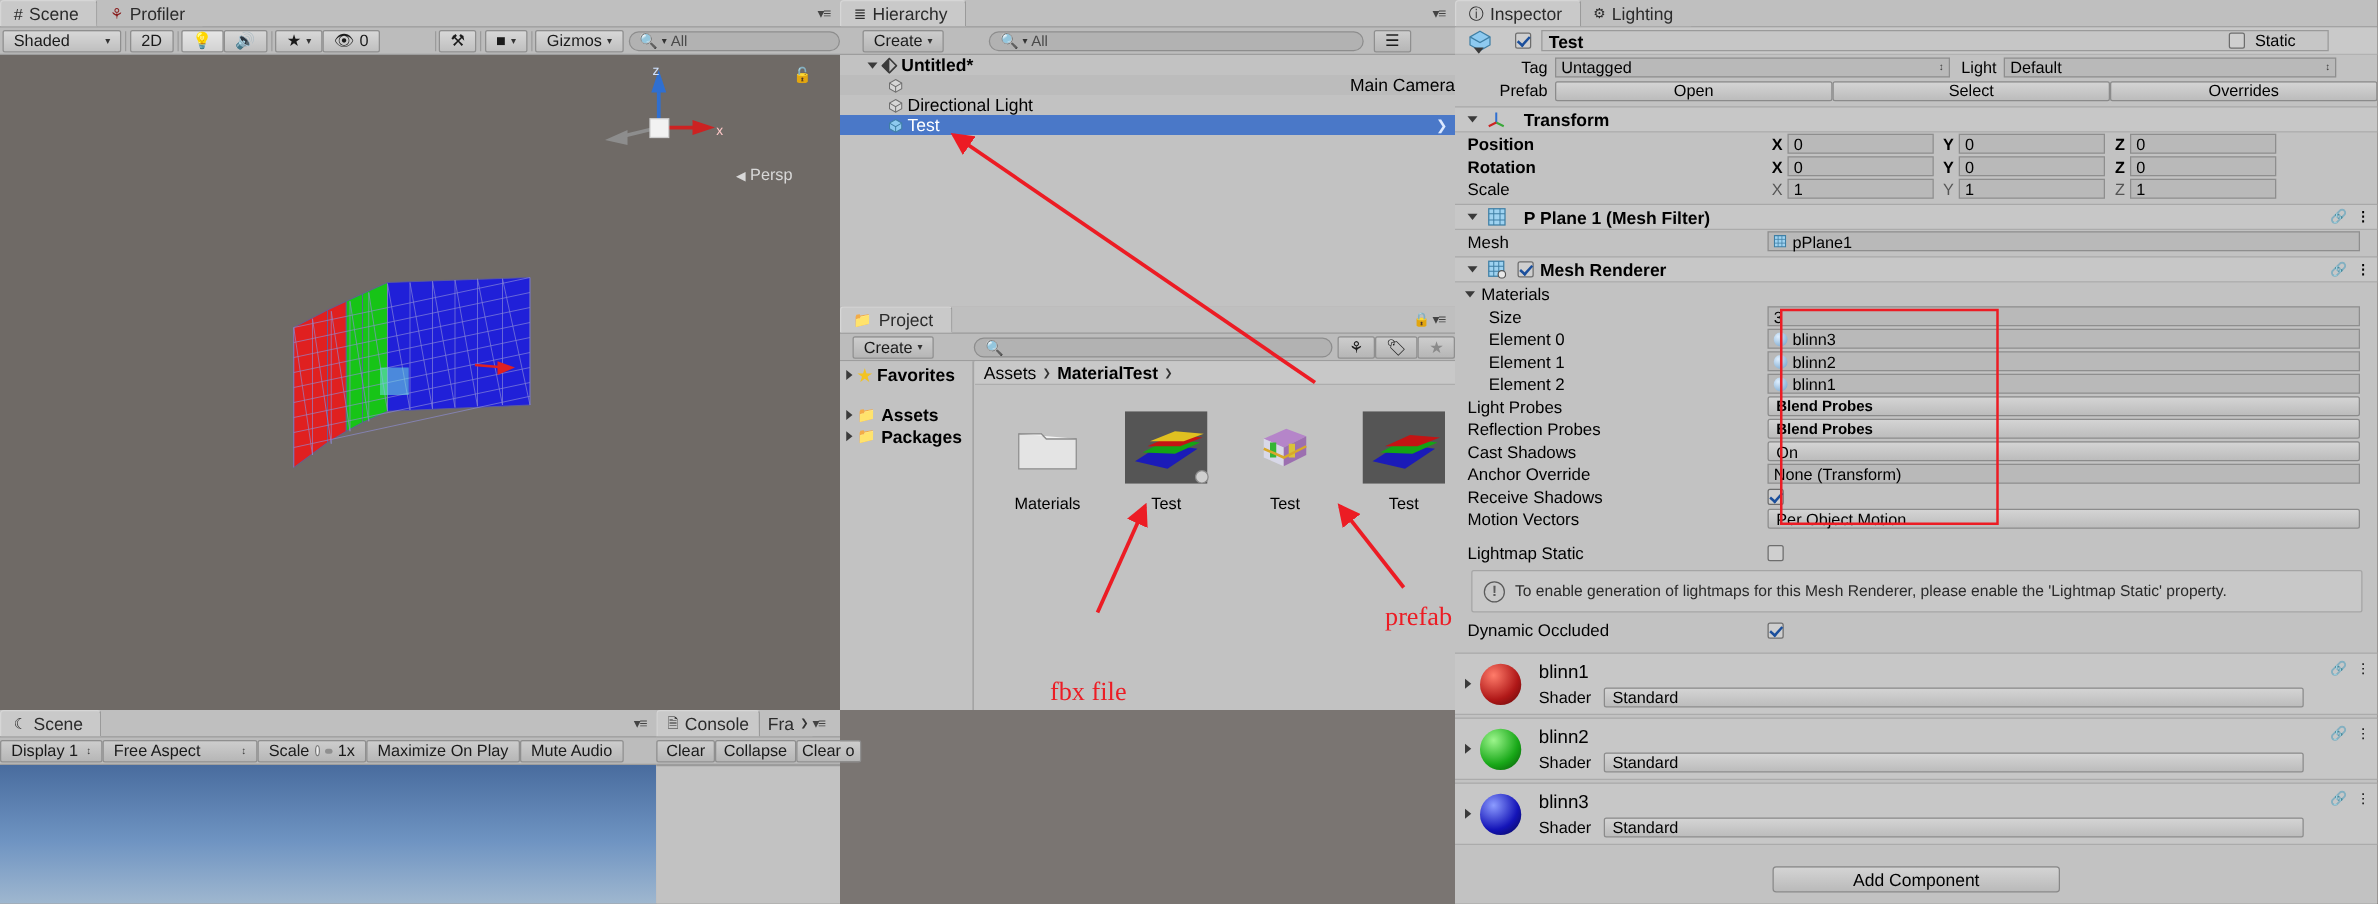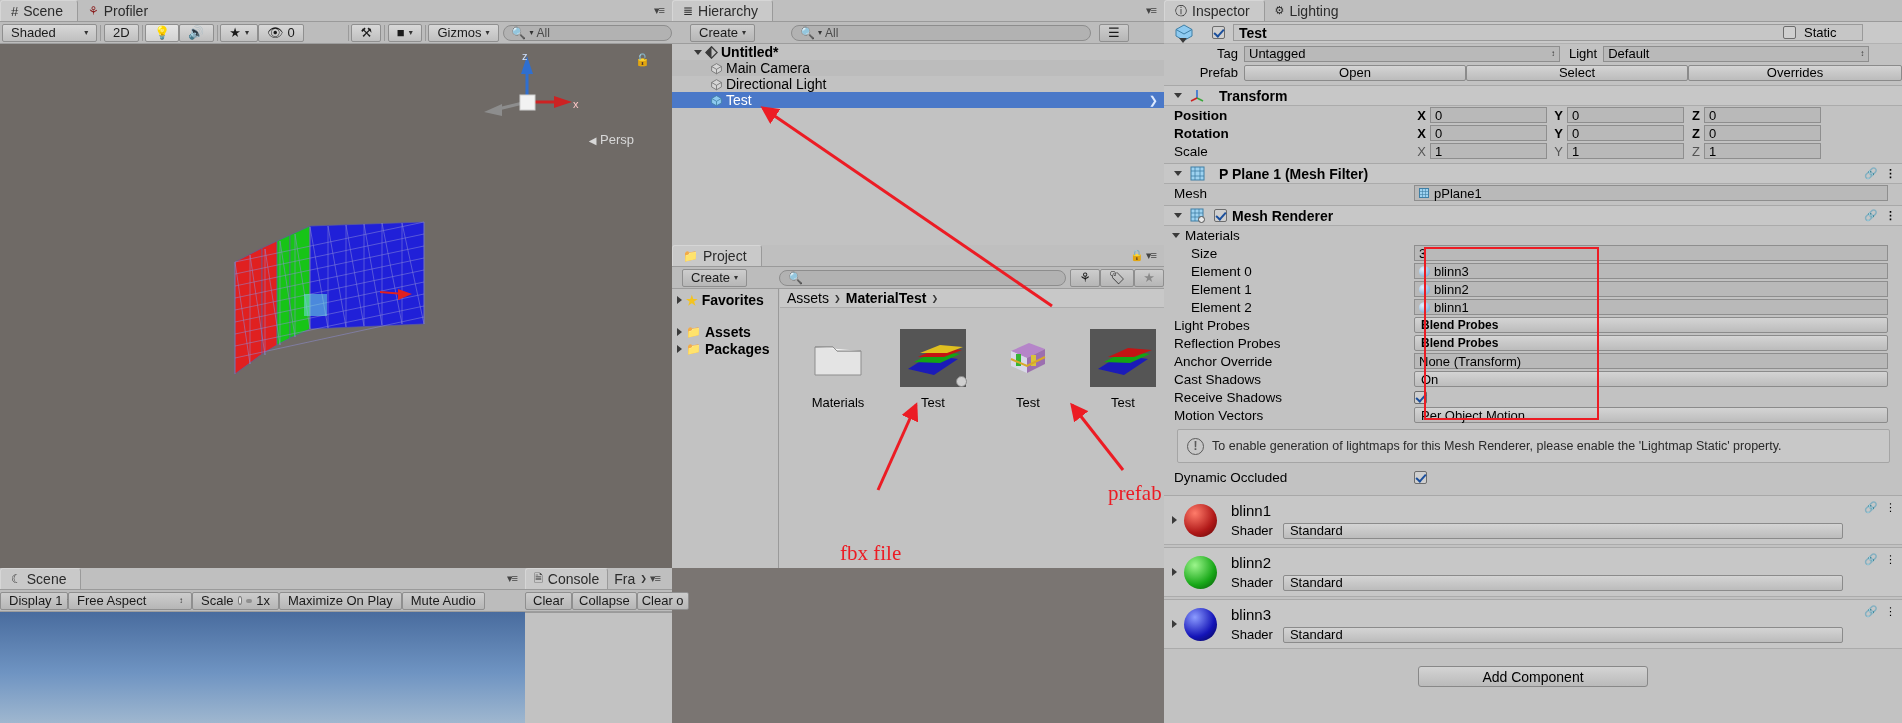--- a/index.html
+++ b/index.html
@@ -281,21 +281,21 @@
   <div class="panel" id="game-view">
     <div class="tabbar">
       <div class="tab active">
         <span style="font-size:12px;">☾</span>
         <span>Scene</span>
       </div>
       <div style="flex:1"></div>
       <div class="menuicon" style="margin:0 8px 4px 0;">▾≡</div>
     </div>
     <div class="toolrow">
-      <div class="tbtn flat" style="width:68px;justify-content:space-between;">
+      <div class="tbtn flat" style="width:82px;justify-content:space-between;">
         <span>Display 1</span>
         <span class="caret">↕</span>
       </div>
       <div class="tbtn flat" style="width:124px;justify-content:space-between;">
         <span>Free Aspect</span>
         <span class="caret">↕</span>
       </div>
       <div class="tbtn flat" style="width:87px;gap:4px;">
         <span>Scale</span>
         <span style="display:inline-block;width:9px;height:9px;border-radius:50%;background:#efefef;border:1px solid #777;"></span>
@@ -363,21 +363,21 @@
     </div>
     <div id="hier-body">
       <div class="hrow" style="padding-left:22px;">
         <span class="tri down"></span>
         <svg class="cube-ico" viewBox="0 0 16 16">
           <polygon points="8,1 15,8 8,15 1,8" fill="none" stroke="#3a3a3a" stroke-width="1.6"></polygon>
           <polygon points="8,1 8,15 1,8" fill="#3a3a3a"></polygon>
         </svg>
         <span style="font-weight:bold;">Untitled*</span>
       </div>
-      <div class="hrow alt" style="padding-left:38px;">
+      <div class="hrow alt" style="padding-left:38px;justify-content:space-between;">
         <svg class="cube-ico" viewBox="0 0 16 16">
           <polygon points="8,2 14,5.5 14,11 8,14.5 2,11 2,5.5" fill="#d6d6d6" stroke="#6e6e6e"></polygon>
           <polyline points="2,5.5 8,9 14,5.5" fill="none" stroke="#6e6e6e"></polyline>
           <line x1="8" y1="9" x2="8" y2="14.5" stroke="#6e6e6e"></line>
         </svg>
         <span>Main Camera</span>
       </div>
       <div class="hrow" style="padding-left:38px;">
         <svg class="cube-ico" viewBox="0 0 16 16">
           <polygon points="8,2 14,5.5 14,11 8,14.5 2,11 2,5.5" fill="#d6d6d6" stroke="#6e6e6e"></polygon>
@@ -689,42 +689,46 @@
             <span>Blend Probes</span>
           </div>
       </div>
       <div class="irow">
         <span class="ilabel" style="width:250px;padding-left:10px;">Reflection Probes</span>
         <div class="btnfield" style="width:474px;justify-content:flex-start;padding-left:6px;">
             <span>Blend Probes</span>
           </div>
       </div>
       <div class="irow">
+        <span class="ilabel" style="width:250px;padding-left:10px;">Cast Shadows</span>
+        <div class="btnfield" style="width:474px;justify-content:flex-start;padding-left:6px;font-weight:normal;font-size:13px;">
+            <span>On</span>
+          </div>
+      </div>
+      <div class="irow">
         <span class="ilabel" style="width:250px;padding-left:10px;">Anchor Override</span>
         <div class="field" style="width:474px;">
             <span>None (Transform)</span>
           </div>
       </div>
       <div class="irow">
-        <span class="ilabel" style="width:250px;padding-left:10px;">Cast Shadows</span>
-        <div class="btnfield" style="width:474px;justify-content:flex-start;padding-left:6px;font-weight:normal;font-size:13px;">
-            <span>On</span>
-          </div>
-      </div>
-      <div class="irow">
         <span class="ilabel" style="width:250px;padding-left:10px;">Receive Shadows</span>
         <span class="cb on"></span>
       </div>
       <div class="irow">
         <span class="ilabel" style="width:250px;padding-left:10px;">Motion Vectors</span>
         <div class="btnfield" style="width:474px;justify-content:flex-start;padding-left:6px;font-weight:normal;font-size:13px;">
             <span>Per Object Motion</span>
           </div>
       </div>
 
+      <div class="irow" style="margin-top:9px;">
+        <span class="ilabel" style="width:250px;padding-left:10px;">Lightmap Static</span>
+        <span class="cb"></span>
+      </div>
 
       <div class="warnbox" style="margin:5px 12px 0 13px;">
         <span class="warnicon">!</span>
         <span>To enable generation of lightmaps for this Mesh Renderer, please enable the 'Lightmap Static' property.</span>
       </div>
 
       <div class="irow" style="margin-top:5px;">
         <span class="ilabel" style="width:250px;padding-left:10px;">Dynamic Occluded</span>
         <span class="cb on"></span>
       </div>

